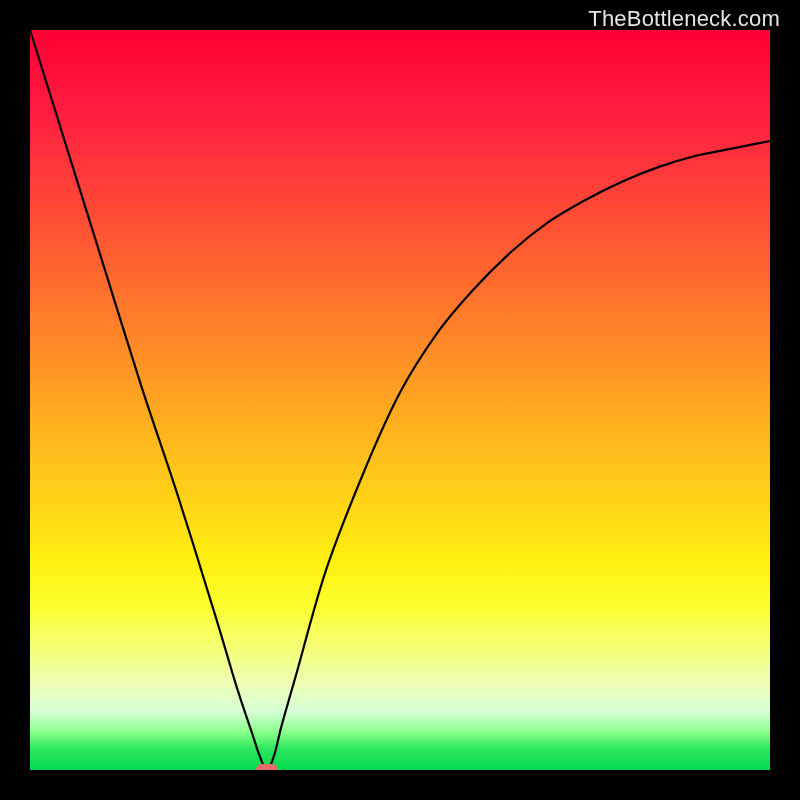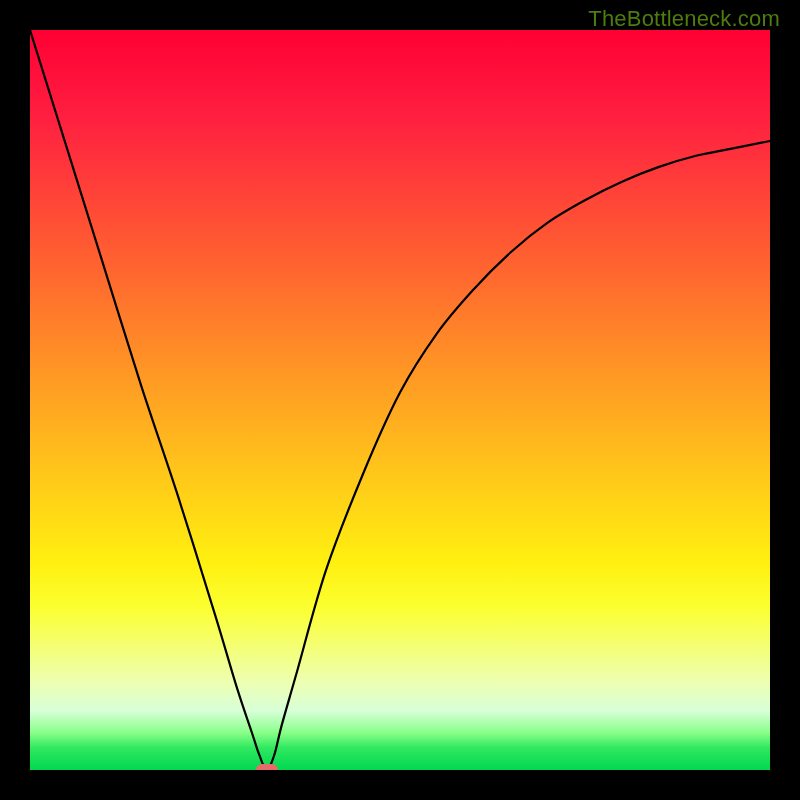--- a/index.html
+++ b/index.html
@@ -8,21 +8,21 @@
     width: 800px;
     height: 800px;
     background: #000;
     position: relative;
     font-family: Arial, sans-serif;
   }
   .watermark {
     position: absolute;
     top: 6px;
     right: 20px;
-    color: #4d7c0f;
+    color: #e5e5e5;
     font-size: 22px;
     font-weight: 400;
     z-index: 10;
     letter-spacing: 0.2px;
   }
   .plot-area {
     position: absolute;
     left: 30px;
     top: 30px;
     width: 740px;

